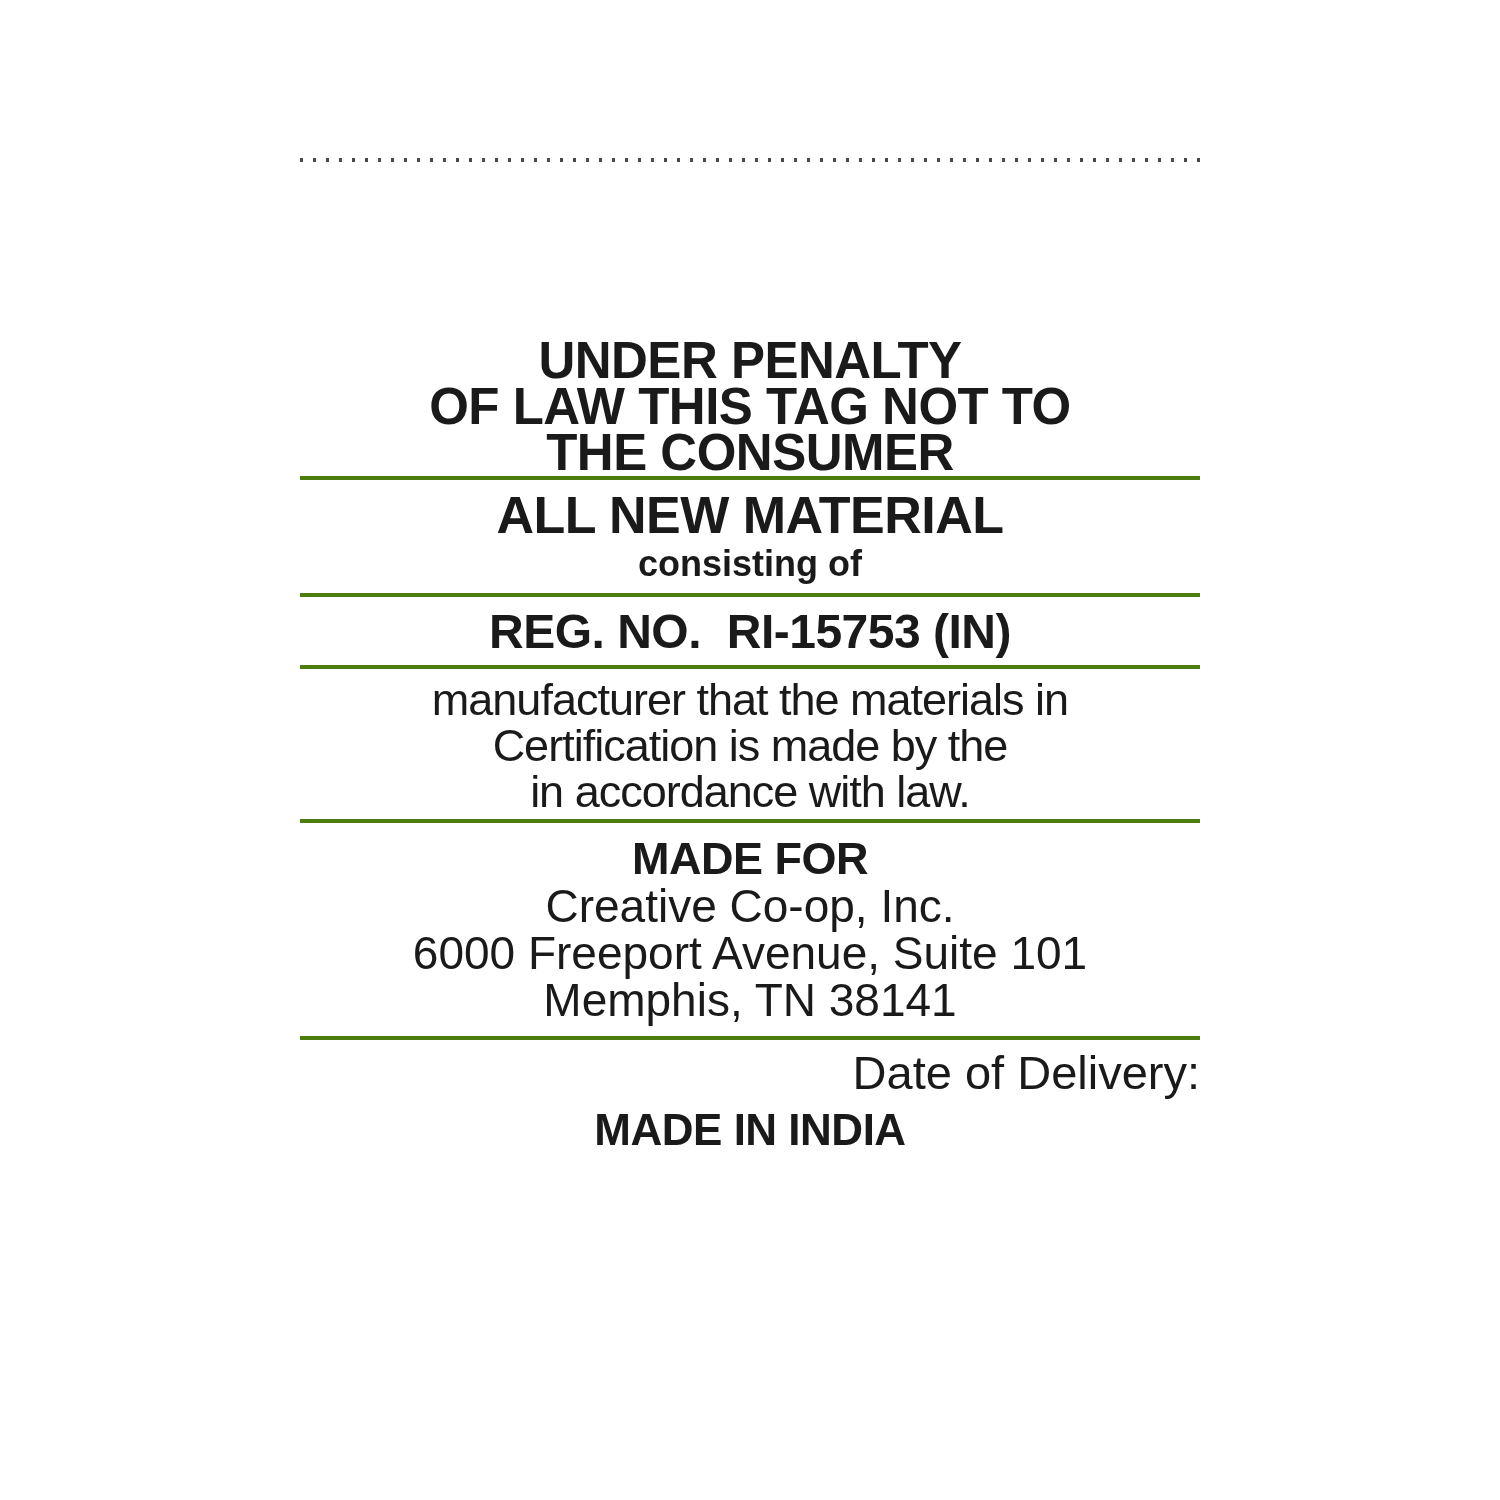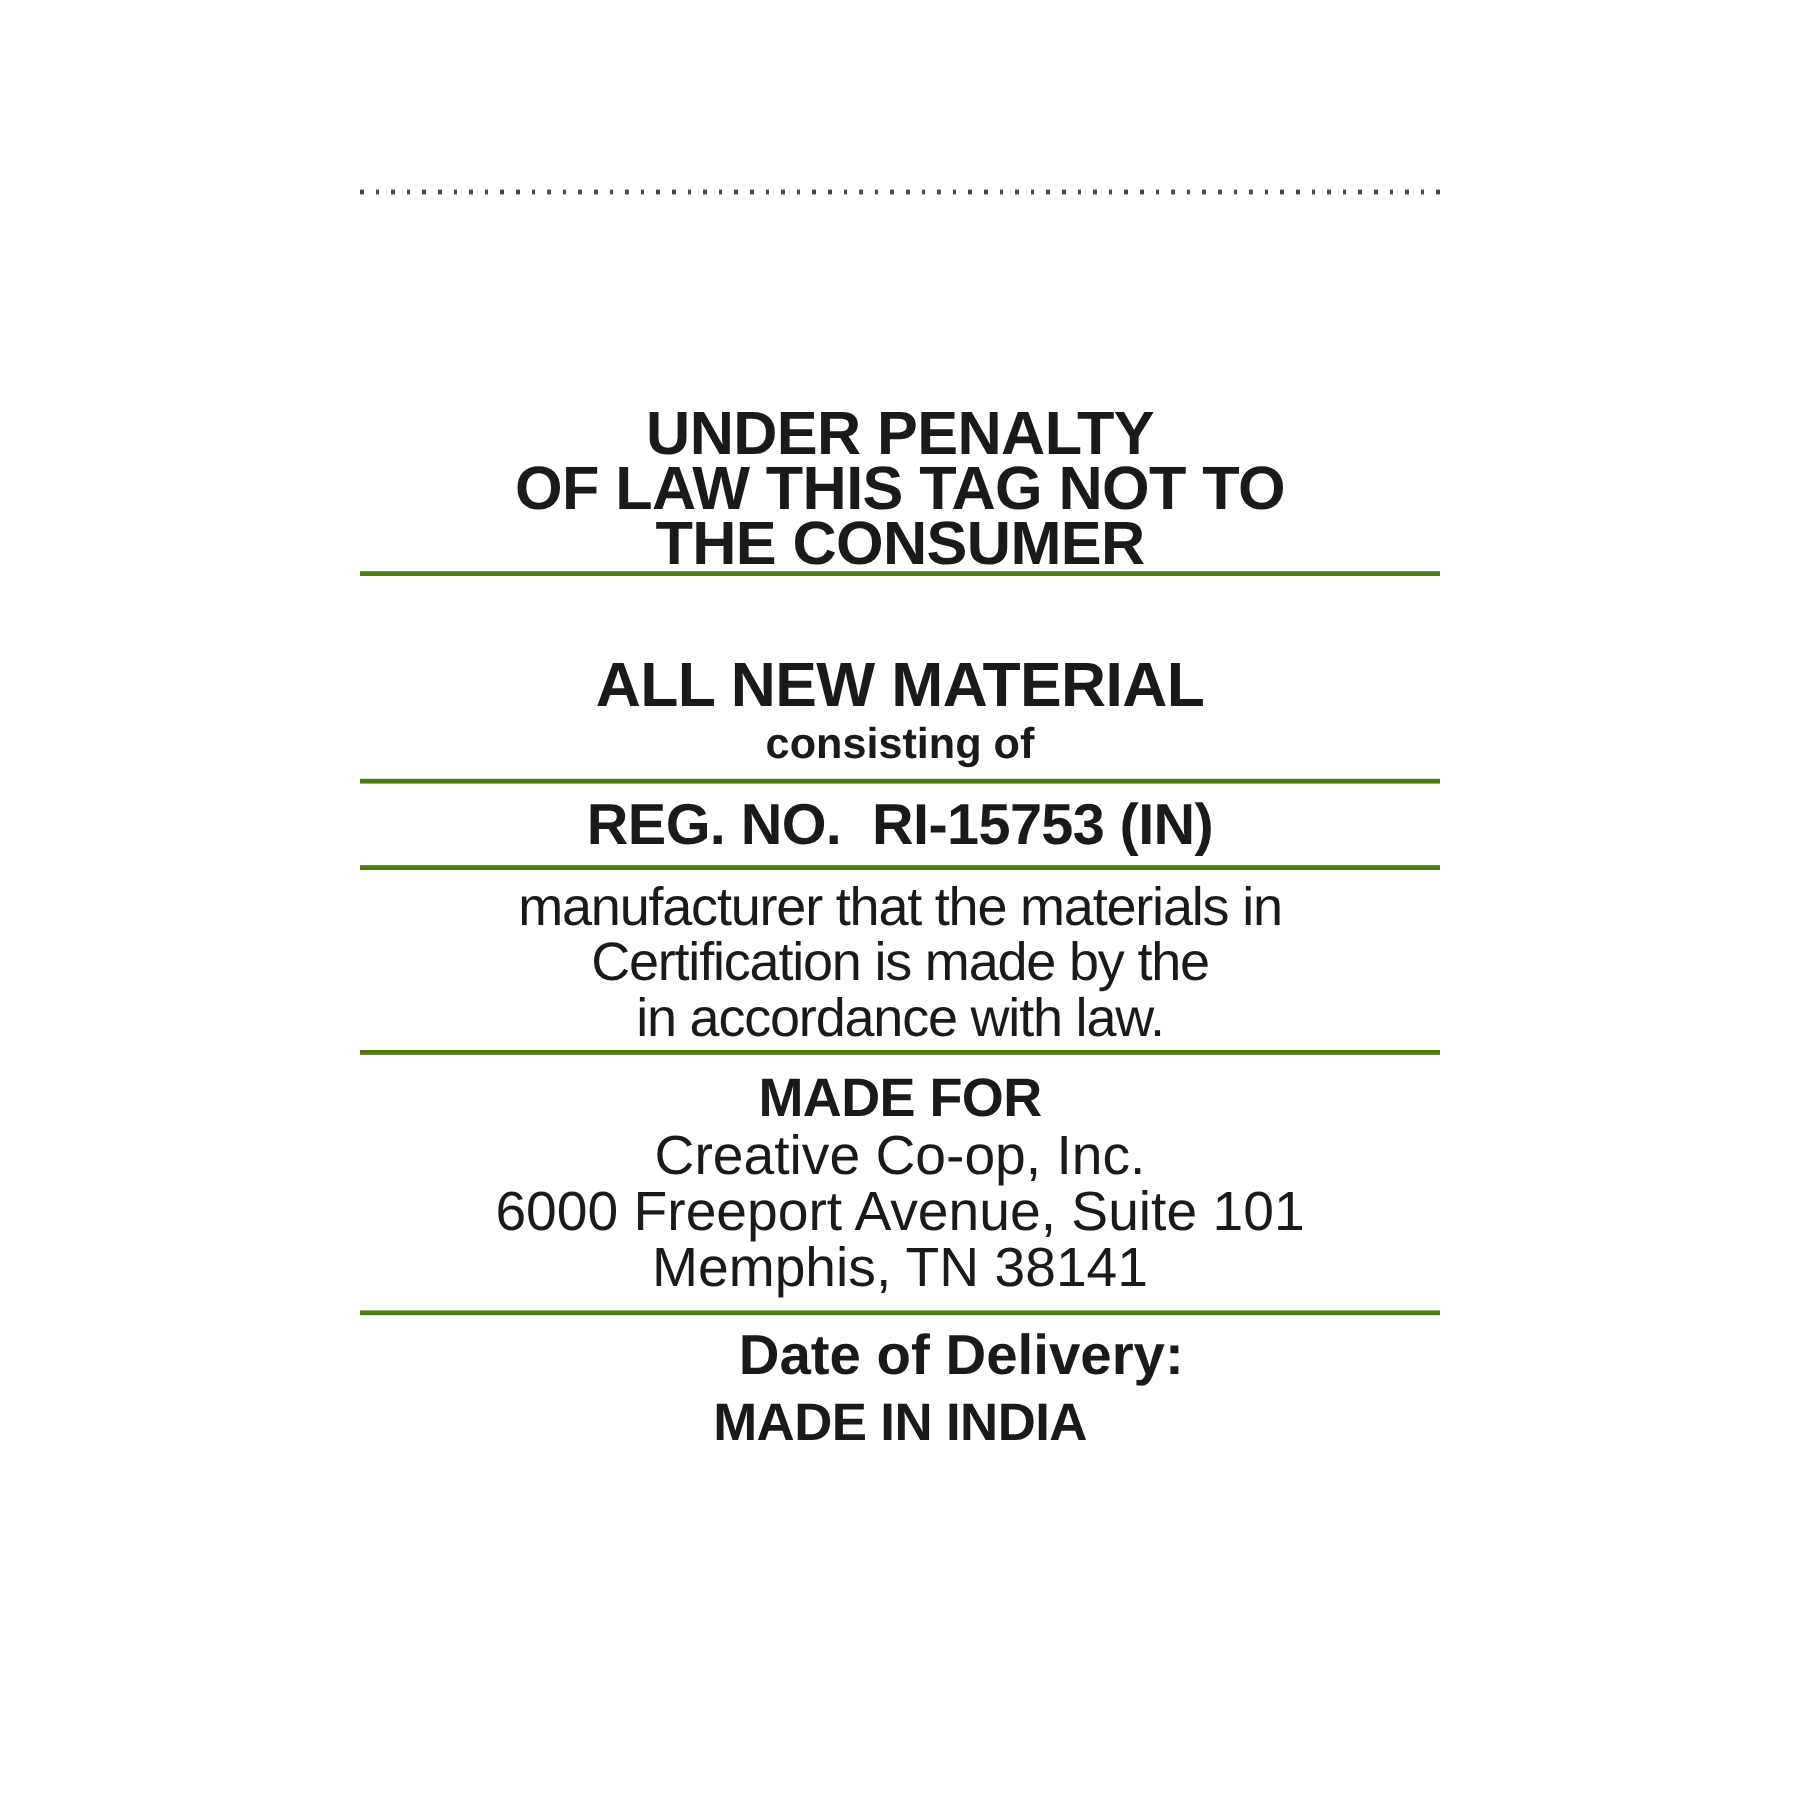--- a/index.html
+++ b/index.html
@@ -28,21 +28,21 @@
   }
   
   .sec-heading { padding-top: 176px; }
   .sec-heading .line {
     font-size: 51px;
     line-height: 46px;
     font-weight: bold;
     letter-spacing: -0.5px;
   }
   
-  .sec-material { padding-top: 24px; padding-bottom: 4px; margin-top: 43px; }
+  .sec-material { padding-top: 11px; padding-bottom: 4px; }
   .material-title {
     font-size: 52px;
     line-height: 48px;
     font-weight: bold;
     letter-spacing: -0.5px;
   }
   .material-sub {
     font-size: 36px;
     line-height: 50px;
     font-weight: bold;
@@ -80,25 +80,25 @@
     letter-spacing: -0.5px;
   }
   .addr-line {
     font-size: 46px;
     line-height: 47px;
     font-weight: normal;
   }
   
   .sec-footer { padding-top: 8px; border-bottom: none; }
   .delivery-label {
-    text-align: center;
+    text-align: right;
     padding-left: 102px;
     font-size: 47px;
     line-height: 50px;
-    font-weight: bold;
+    font-weight: normal;
   }
   .origin-line {
     margin-top: 4px;
     font-size: 44px;
     line-height: 56px;
     font-weight: bold;
     letter-spacing: -0.5px;
   }
 </style>
 </head>

